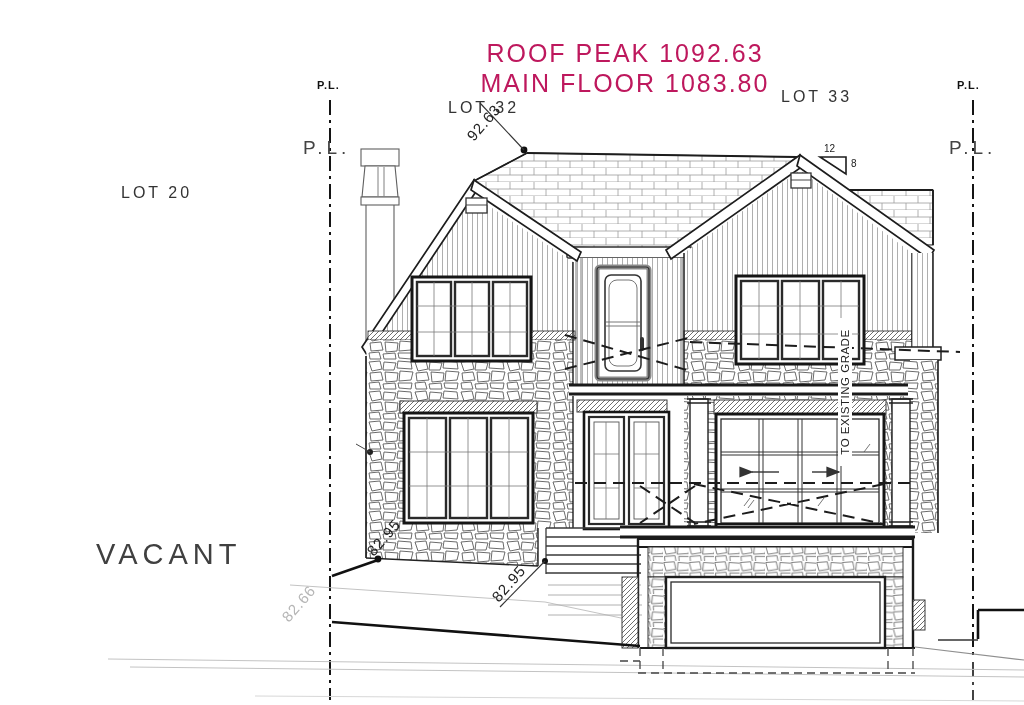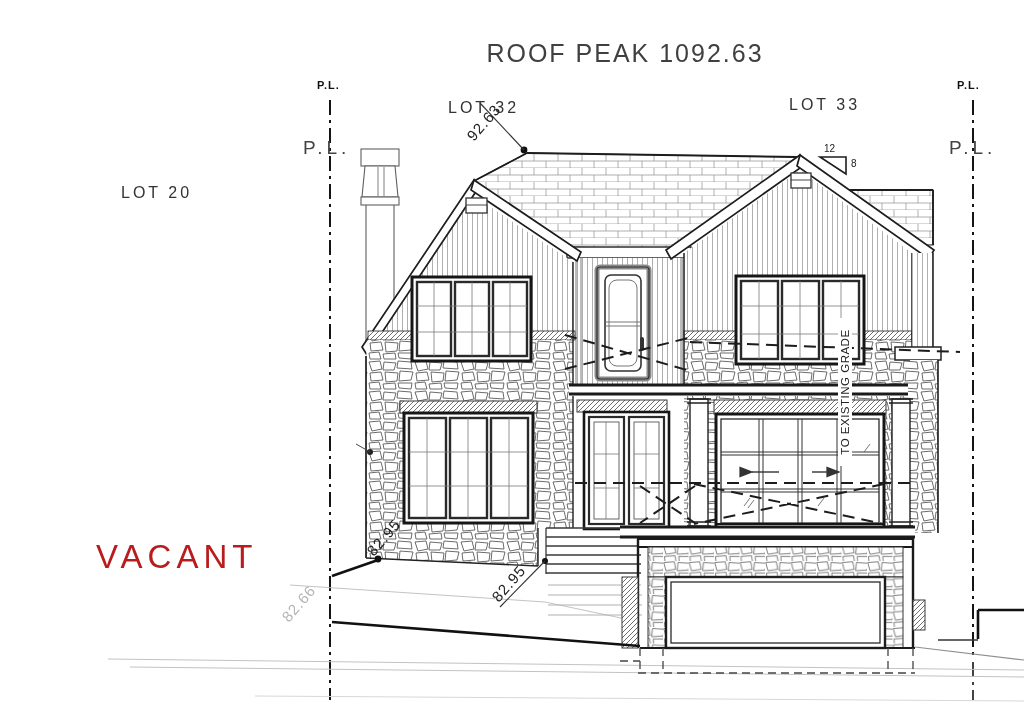--- a/index.html
+++ b/index.html
@@ -3,25 +3,25 @@
 <meta charset="utf-8">
 <style>
   html,body{margin:0;padding:0;background:#fff;}
   .page{
     position:relative;width:1024px;height:705px;background:#fff;
     font-family:"Liberation Sans", sans-serif;color:#2b2b2b;
     outline:1px solid #d8d8d8;overflow:hidden;
   }
   .lbl{position:absolute;white-space:nowrap;color:#2f2f2f;}
   .title-block{position:absolute;left:430px;top:38px;width:390px;text-align:center;}
-  .title-line{font-size:25px;letter-spacing:2px;color:#404040;line-height:30px;}
+  .title-line{font-size:25px;letter-spacing:2px;color:#be185d;line-height:30px;}
   .lot{font-size:16px;letter-spacing:3px;color:#333;}
   .pl-small{font-size:11px;font-weight:bold;letter-spacing:1px;color:#111;}
   .pl-big{font-size:19px;letter-spacing:4px;color:#444;}
-  .vacant{font-size:33px;letter-spacing:5px;color:#b91c1c;}
+  .vacant{font-size:29px;letter-spacing:5px;color:#404040;}
   .elev{font-size:15px;letter-spacing:1px;color:#222;transform-origin:0 100%;transform:rotate(-49deg);}
   .elev.faint{color:#b5b5b5;}
   .grade-note{
     width:148px;height:14px;line-height:14px;text-align:center;
     font-size:11.5px;letter-spacing:0.5px;background:#fff;color:#222;
     transform:rotate(-90deg);
   }
   .slope-num{font-size:10px;font-weight:normal;color:#222;}
   svg{position:absolute;left:0;top:0;}
 </style>
@@ -270,25 +270,26 @@
       <path d="M694,484 L884,524 M884,484 L694,524"></path>
     </g>
 
     <path d="M845,318 V465" stroke="#333" stroke-width="1" fill="none"></path>
 
     <path d="M820,157 L846,157 L846,174 Z" fill="#fff" stroke="#1d1d1d" stroke-width="1.6"></path>
   </svg>
 
   <div class="title-block">
     <div class="title-line">ROOF PEAK 1092.63</div>
+    <div class="title-line">MAIN FLOOR 1083.80</div>
   </div>
 
   <div class="lbl lot" style="left:121px;top:184px;">LOT 20</div>
   <div class="lbl lot" style="left:448px;top:99px;">LOT 32</div>
-  <div class="lbl lot" style="left:781px;top:96px;margin-left:8px;">LOT 33</div>
+  <div class="lbl lot" style="left:781px;top:88px;">LOT 33</div>
 
   <div class="lbl pl-small" style="left:317px;top:79px;">P.L.</div>
   <div class="lbl pl-small" style="left:957px;top:79px;">P.L.</div>
   <div class="lbl pl-big" style="left:303px;top:137px;">P.L.</div>
   <div class="lbl pl-big" style="left:949px;top:137px;">P.L.</div>
 
   <div class="lbl vacant" style="left:96px;top:538px;">VACANT</div>
 
   <div class="lbl elev" style="left:476px;top:127px;">92.63</div>
   <div class="lbl elev" style="left:376px;top:542px;">82.95</div>

